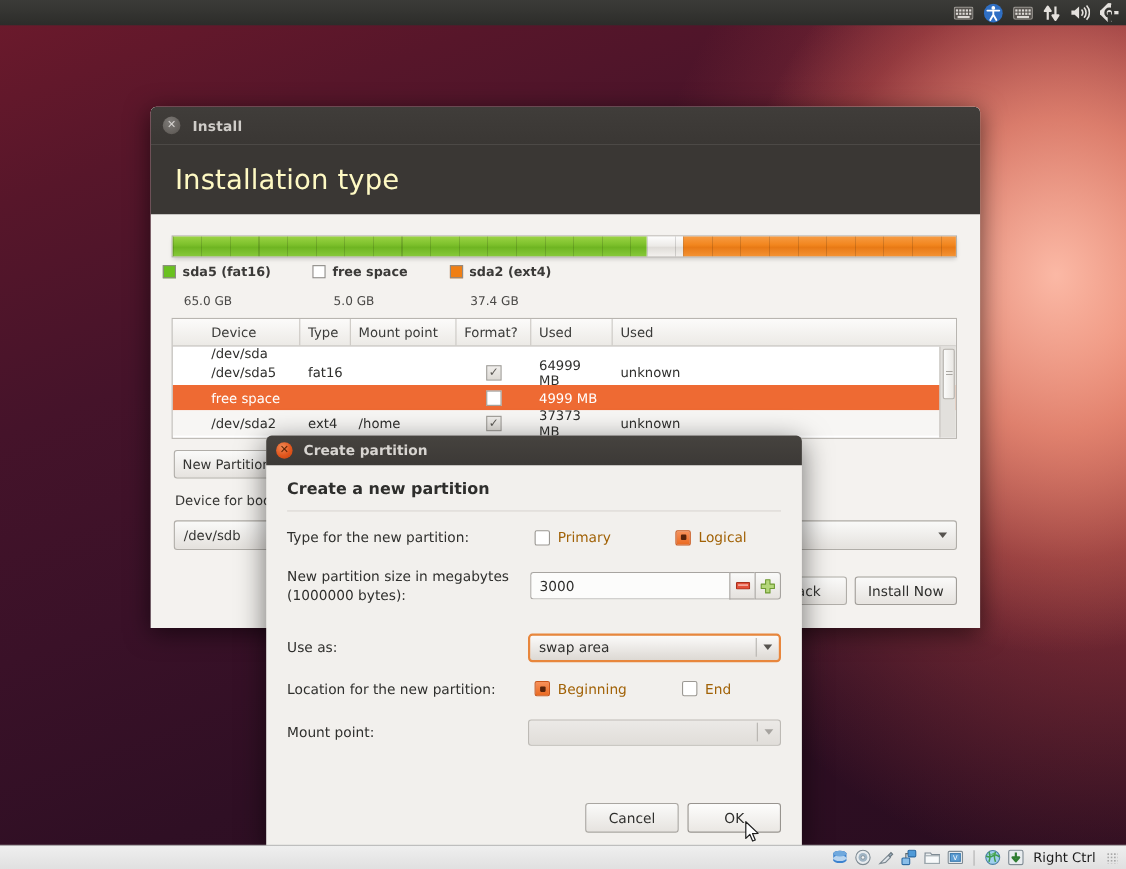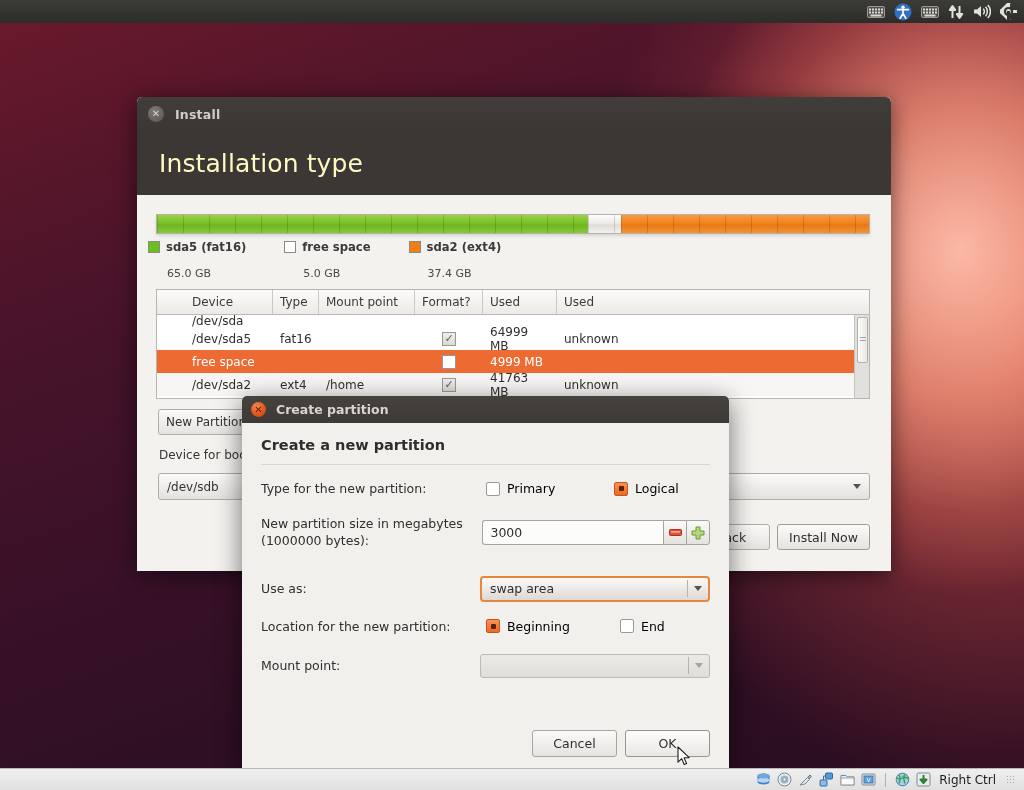--- a/index.html
+++ b/index.html
@@ -165,21 +165,21 @@
   #dialog-title-text { color: #d8d5d1; font-size: 12.5px; font-weight: bold; }
   #dialog-body { padding: 14px 19px 0 19px; position: relative; height: 347px; }
   #dialog-heading { font-size: 14.5px; font-weight: bold; color: #2e2e2c; margin-bottom: 11px; }
   #dialog-rule { height: 1px; background: #d9d6d2; margin-bottom: 16px; }
 
   .frow { display: flex; align-items: center; margin-bottom: 20px; }
   .flabel { font-size: 12.5px; color: #2f2f2d; }
   .flabel.w2 { width: 225px; line-height: 1.35; }
   .flabel.w1 { width: 225px; }
 
-  .radio-opt { display: flex; align-items: center; gap: 7px; font-size: 12.5px; color: #000000; }
+  .radio-opt { display: flex; align-items: center; gap: 7px; font-size: 12.5px; color: #a16207; }
   .radio {
     width: 14px; height: 14px; border: 1px solid #9b9893; background: #fff;
     display: inline-flex; align-items: center; justify-content: center; border-radius: 2px;
   }
   .radio.on { background: linear-gradient(180deg,#f7915a,#ea6a22); border-color: #c9551a; }
   .radio.on i { width: 5px; height: 5px; background: #57230a; display: block; border-radius: 1px; }
 
   #size-row { display: flex; align-items: center; margin-bottom: 26px; }
   #size-field {
     width: 183px; height: 25px; background: #fcfcfb; border: 1px solid #a7a4a0;
@@ -395,21 +395,21 @@
       <div class="td c-used"></div>
     </div>
 
     <div class="trow alt">
       <div class="td c-dev">/dev/sda2</div>
       <div class="td c-type">ext4</div>
       <div class="td c-mnt">/home</div>
       <div class="td c-fmt" style="justify-content:center;">
         <span class="cbox on">✓</span>
       </div>
-      <div class="td c-size">41763 MB</div>
+      <div class="td c-size">37373 MB</div>
       <div class="td c-used">unknown</div>
     </div>
 
     <div id="vscroll">
       <div id="vthumb"></div>
     </div>
   </div>
 
   <div id="newpart-btn">New Partition Table...</div>
   <div id="devboot-label">Device for boot loader installation:</div>

